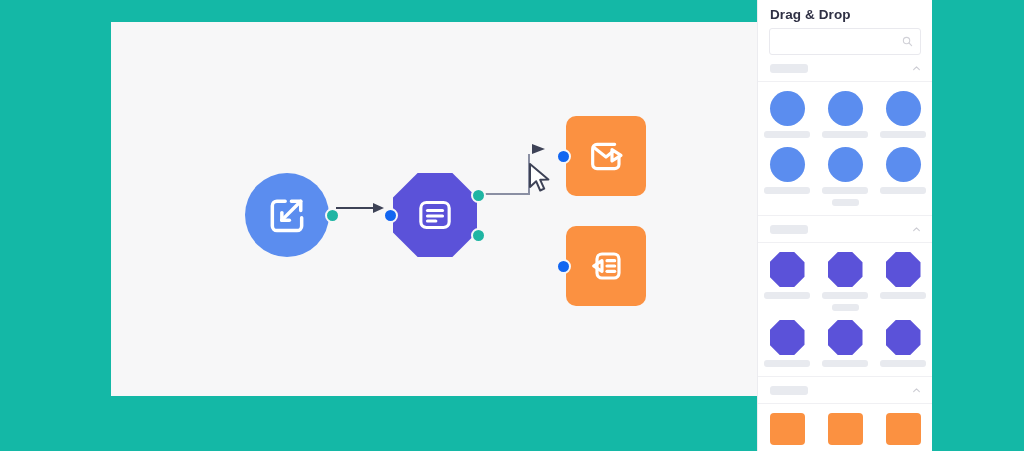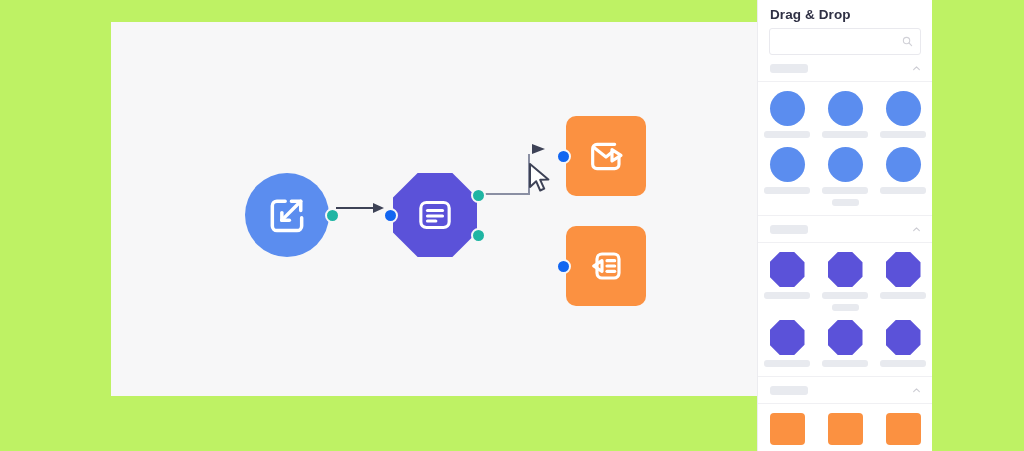--- a/index.html
+++ b/index.html
@@ -8,21 +8,21 @@
     width: 1024px;
     height: 451px;
     background: #ffffff;
     font-family: "Liberation Sans", sans-serif;
     overflow: hidden;
   }
   #app {
     position: relative;
     width: 1024px;
     height: 451px;
-    background: #bef264;
+    background: #14b8a6;
   }
 
   
   #canvas {
     position: absolute;
     left: 111px;
     top: 22px;
     width: 646px;
     height: 374px;
     background: #f7f7f8;

